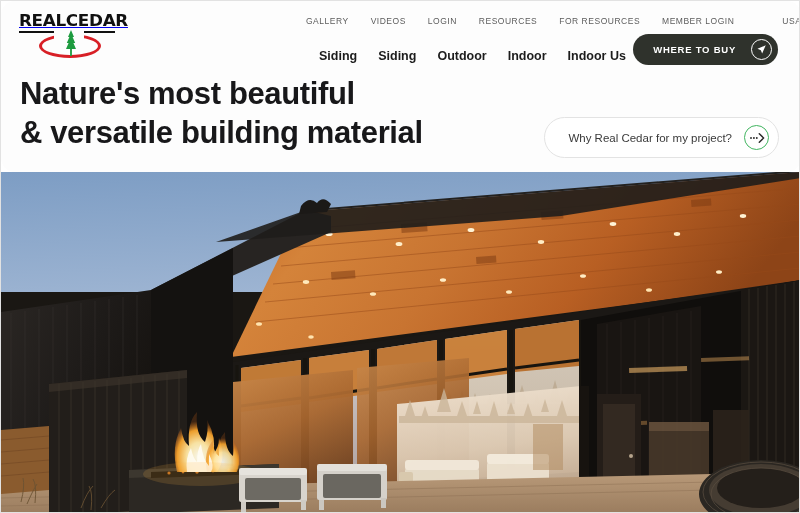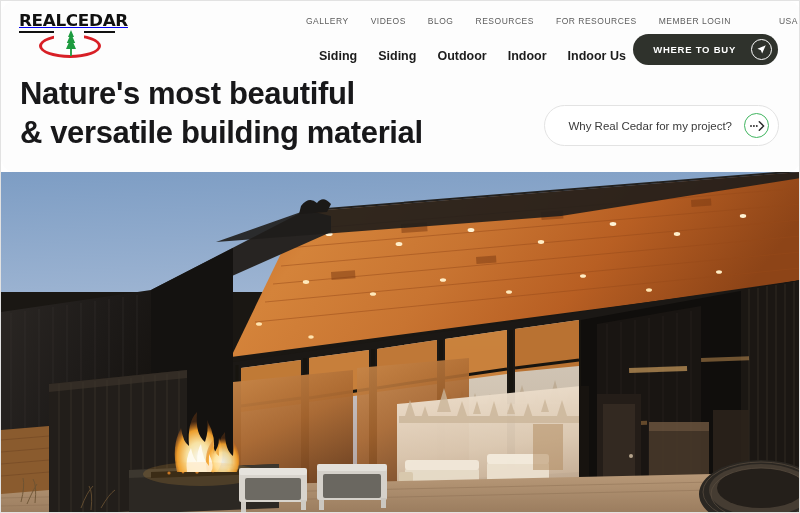--- a/index.html
+++ b/index.html
@@ -136,21 +136,21 @@
     font-size: 31px;
     font-weight: 700;
     line-height: 1.26;
     letter-spacing: -0.012em;
     color: #18181a;
     white-space: pre-line;
   }
 
   
   .cta-pill {
-    position: absolute; right: 22px; top: 104px;
+    position: absolute; right: 22px; top: 116px;
     display: flex; align-items: center; gap: 12px;
     height: 41px;
     padding: 0 9px 0 23px;
     background: #ffffff;
     border: 1px solid #e3e3e3;
     border-radius: 21px;
     cursor: pointer;
   }
   .cta-label {
     font-size: 11.5px;
@@ -188,21 +188,21 @@
         <div class="logo-ellipse-mask"></div>
         <svg class="logo-tree" viewBox="0 0 16 28">
           <path d="M8 1 L11 8 L9.6 8 L12.2 14 L10.4 14 L13 20 L8.9 20 L8.9 27 L7.1 27 L7.1 20 L3 20 L5.6 14 L3.8 14 L6.4 8 L5 8 Z" fill="#1d9b3f"></path>
         </svg>
       </div>
     </a>
 
     <nav class="utility-bar">
       <a class="utility-link" href="#">GALLERY</a>
       <a class="utility-link" href="#">VIDEOS</a>
-      <a class="utility-link" href="#">BLOG</a>
+      <a class="utility-link" href="#">LOGIN</a>
       <a class="utility-link" href="#">RESOURCES</a>
       <a class="utility-link" href="#">FOR RESOURCES</a>
       <a class="utility-link" href="#">MEMBER LOGIN</a>
       <span class="utility-divider"></span>
       <a class="utility-link" href="#">USA &amp; CANADA</a>
     </nav>
 
     <nav class="main-nav">
       <a class="nav-link" href="#">Siding</a>
       <a class="nav-link" href="#">Siding</a>

